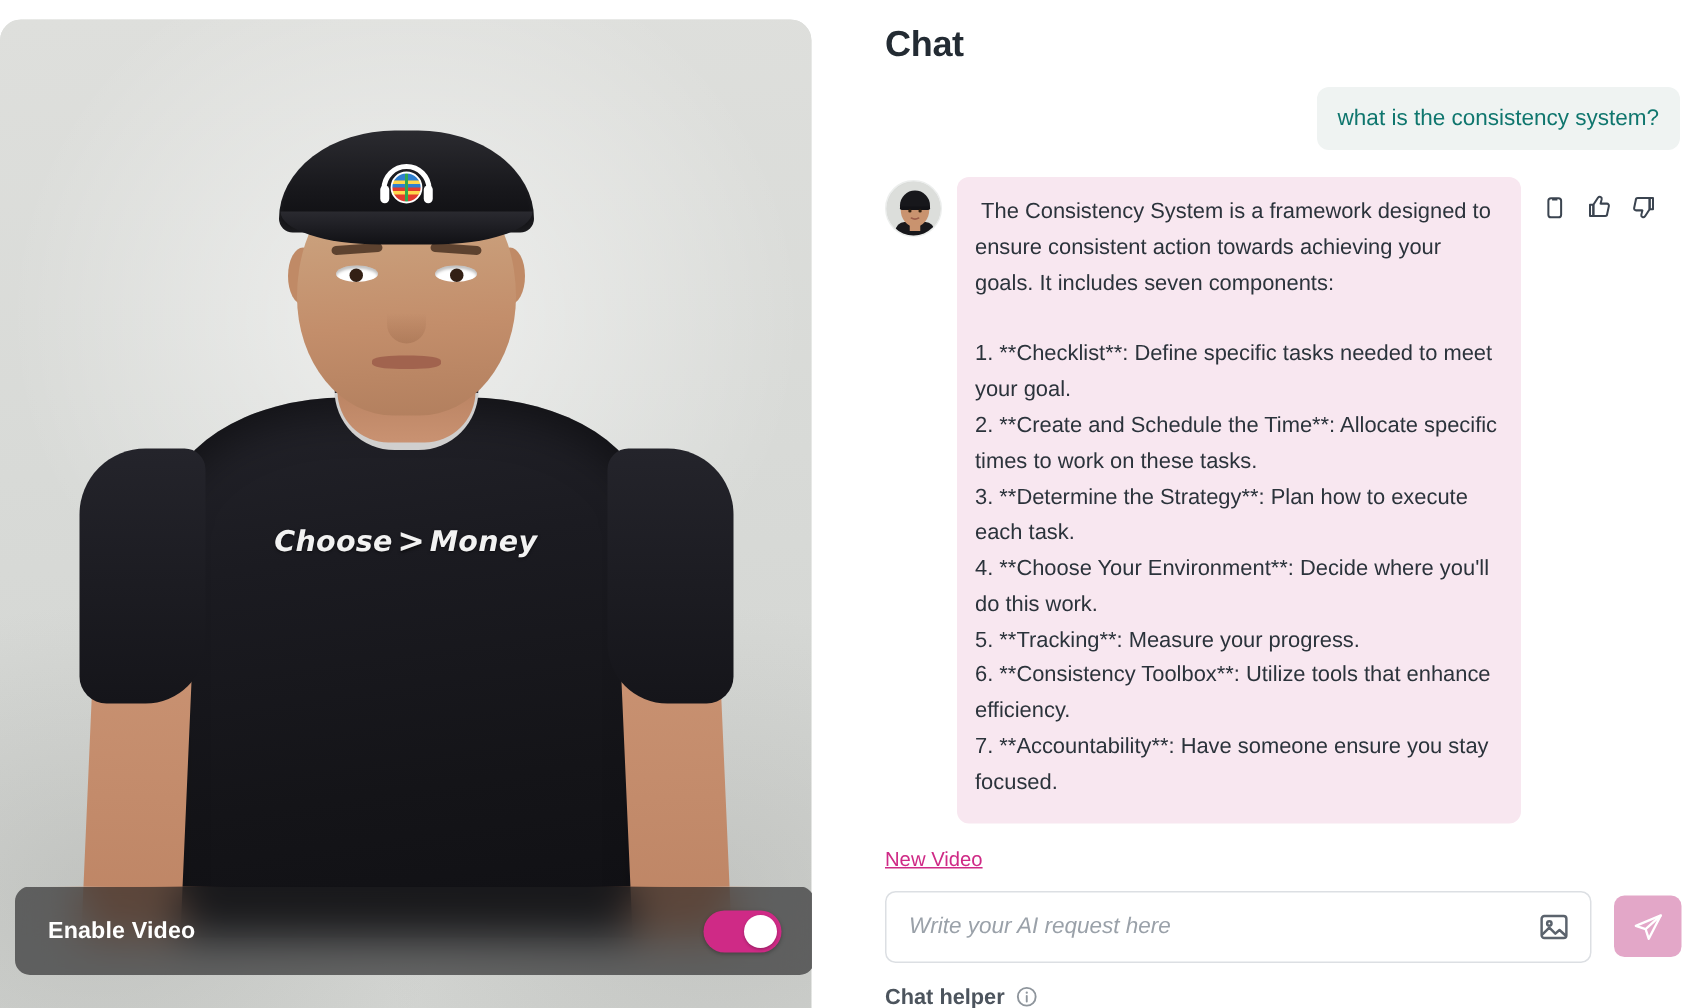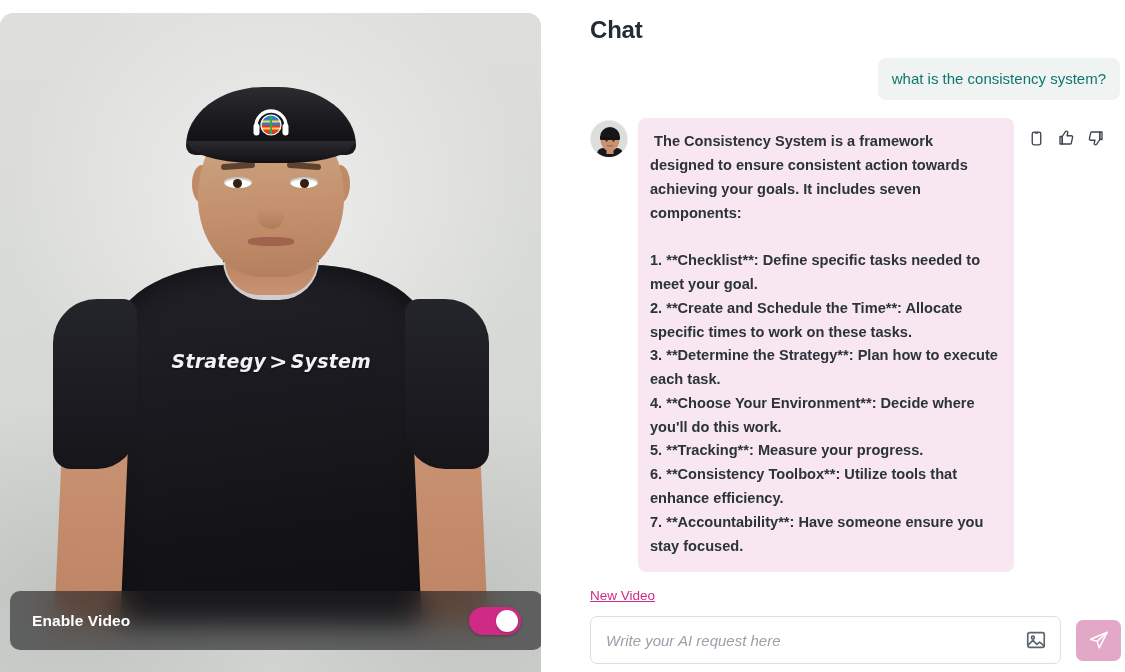--- a/index.html
+++ b/index.html
@@ -307,21 +307,20 @@
   .bubble-bot {
     margin-left: 10px;
     background: #f8e7f0;
     border-radius: 8px;
     padding: 12px 14px 14px 12px;
     width: 376px;
     font-size: 14.6px;
     line-height: 1.63;
     color: #2b333b;
     white-space: pre-wrap;
-    font-weight: bold;
   }
   .msg-actions {
     display: flex;
     gap: 10px;
     margin-left: 12px;
     margin-top: 10px;
   }
   .act-btn {
     width: 20px; height: 20px;
     display: flex; align-items: center; justify-content: center;
@@ -411,21 +410,21 @@
         <div class="arm right"></div>
 
         <div class="neck"></div>
 
         <div class="shirt"></div>
         <div class="collar-fill"></div>
         <div class="sleeve left"></div>
         <div class="sleeve right"></div>
 
         <div class="shirt-text">
-          <span>Strategy</span><span class="gt">&gt;</span><span>System</span>
+          <span>Choose</span><span class="gt">&gt;</span><span>Money</span>
         </div>
 
         <div class="ear l"></div>
         <div class="ear r"></div>
         <div class="head"></div>
         <div class="brow l"></div>
         <div class="brow r"></div>
         <div class="eye l"></div>
         <div class="eye r"></div>
         <div class="pupil l"></div>

